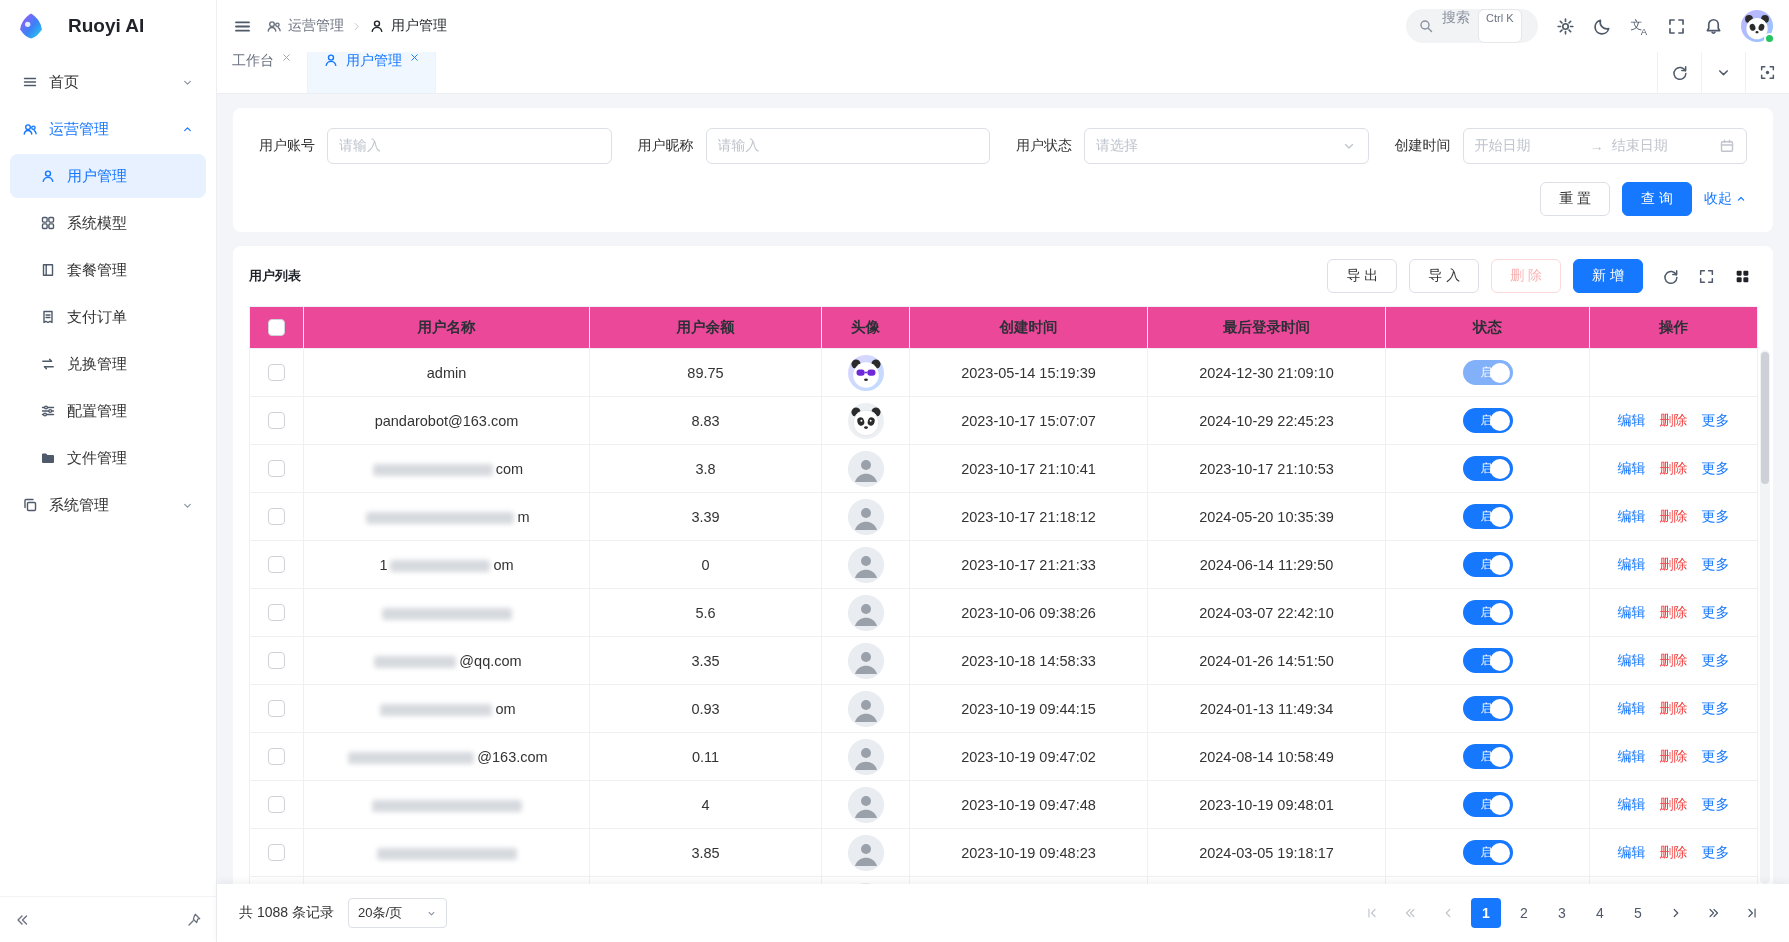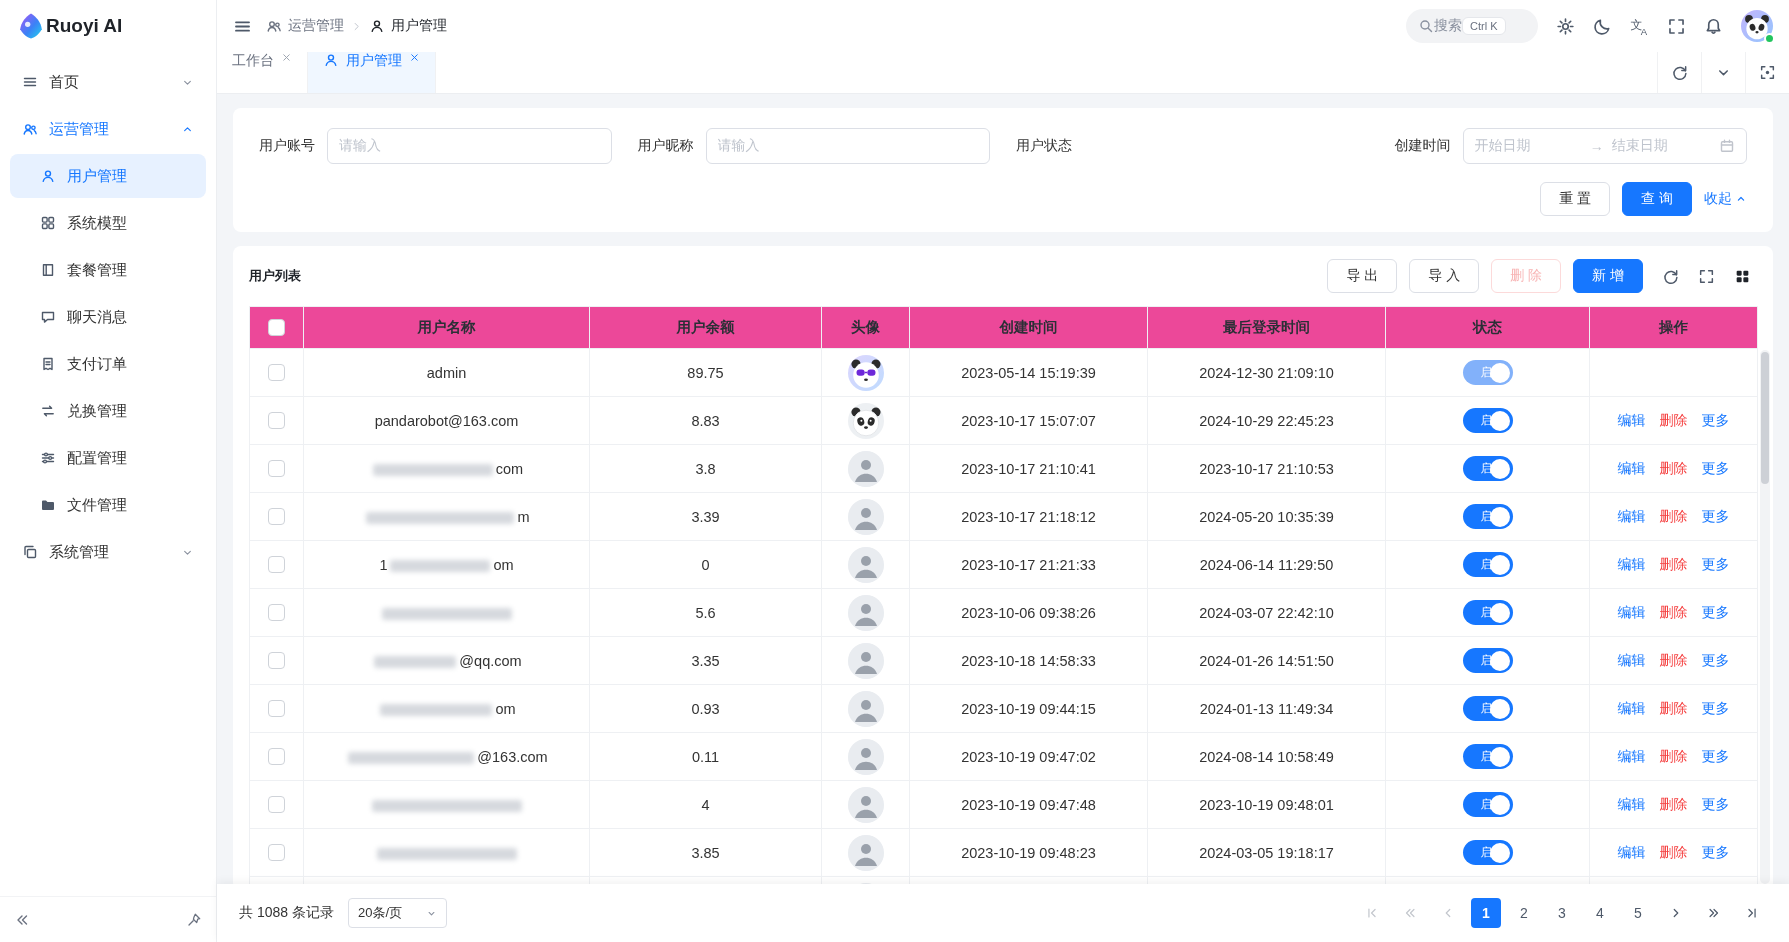--- a/index.html
+++ b/index.html
@@ -4,21 +4,21 @@
 <style>
 *{margin:0;padding:0;box-sizing:border-box}
 html,body{width:1789px;height:942px;overflow:hidden}
 body{font-family:"Liberation Sans","DejaVu Sans",sans-serif;font-size:14px;color:#333;background:#fff}
 .icon{display:inline-flex;align-items:center;justify-content:center;line-height:1}
 .icon svg{width:16px;height:16px;display:block}
 .app{display:flex;width:1789px;height:942px}
 
 
 .sidebar{width:217px;min-width:217px;height:100%;border-right:1px solid #eceef1;display:flex;flex-direction:column;background:#fff}
-.logo{height:52px;display:flex;align-items:center;gap:0;padding:0 16px;cursor:pointer}
+.logo{height:52px;display:flex;align-items:center;gap:22px;padding:0 16px;cursor:pointer}
 .logo-badge svg{width:30px;height:30px}
 .logo-text{font-size:19px;font-weight:700;color:#1f2329}
 .menu{flex:1;padding:8px 10px;overflow:hidden}
 .menu-item{height:44px;display:flex;align-items:center;gap:11px;padding:0 12px;border-radius:8px;font-size:15px;color:#333;cursor:pointer;margin-bottom:3px}
 .menu-item .icon{color:#4e5969}
 .menu-item .chev{margin-left:auto;color:#8a919f}
 .menu-item .chev svg{width:13px;height:13px}
 .menu-item.parent-active,.menu-item.parent-active .icon,.menu-item.parent-active .chev{color:#1677ff}
 .menu-item.child{padding-left:30px}
 .menu-item.active{background:#e7f1ff;color:#1677ff;font-weight:500}
@@ -32,21 +32,21 @@
 .hamburger{color:#4e5969;cursor:pointer}
 .hamburger svg{width:19px;height:19px}
 .breadcrumb{display:flex;align-items:center;gap:7px;color:#6b7280;font-size:14px}
 .crumb{display:flex;align-items:center;gap:6px;cursor:pointer}
 .crumb .icon{color:#6b7280}
 .crumb.current{color:#1f2329}
 .crumb.current .icon{color:#1f2329}
 .crumb-sep{color:#c0c4cc;display:inline-flex}
 .crumb-sep svg{width:11px;height:11px}
 .topbar-right{margin-left:auto;display:flex;align-items:center;gap:18px}
-.search-pill{height:34px;display:flex;align-items:center;gap:0;background:#f2f3f5;border-radius:17px;padding:0 7px 0 12px;color:#8a919f;cursor:text;min-width:132px}
+.search-pill{height:34px;display:flex;gap:8px;background:#f2f3f5;border-radius:17px;padding:0 7px 0 12px;color:#8a919f;cursor:text;min-width:132px}
 .kbd{background:#fff;border:1px solid #e5e7eb;border-radius:6px;font-size:11px;padding:2px 7px;color:#6b7280}
 .top-icon{color:#4e5969;cursor:pointer}
 .top-icon svg{width:19px;height:19px}
 .avatar{width:32px;height:32px;border-radius:50%;position:relative;cursor:pointer;background:linear-gradient(135deg,#c4b5fd,#93c5fd);overflow:visible}
 .avatar svg{width:32px;height:32px;border-radius:50%}
 .avatar .dot{position:absolute;right:-2px;bottom:-2px;width:11px;height:11px;border-radius:50%;background:#22c55e;border:2px solid #fff}
 
 
 .tabbar{height:42px;border-bottom:1px solid #eceef1;display:flex;align-items:stretch;background:#fff}
 .tab{display:flex;align-items:flex-start;gap:7px;padding:0 15px;font-size:14px;color:#6b7280;border-right:1px solid #f0f1f3;cursor:pointer}
@@ -192,28 +192,20 @@
             <svg viewBox="0 0 16 16" fill="none" stroke="currentColor" stroke-width="1.4" stroke-linecap="round" stroke-linejoin="round">
               <path d="M3.5 2.8h9v10.4h-9z"></path>
               <path d="M6.2 2.8v10.4"></path>
             </svg>
           </span>
           <span>套餐管理</span>
         </div>
         <div class="menu-item child">
           <span class="icon ">
             <svg viewBox="0 0 16 16" fill="none" stroke="currentColor" stroke-width="1.4" stroke-linecap="round" stroke-linejoin="round">
-              <path d="M2.5 3.5h11v7h-6l-3 2.6v-2.6h-2z"></path>
-            </svg>
-          </span>
-          <span>聊天消息</span>
-        </div>
-        <div class="menu-item child">
-          <span class="icon ">
-            <svg viewBox="0 0 16 16" fill="none" stroke="currentColor" stroke-width="1.4" stroke-linecap="round" stroke-linejoin="round">
               <path d="M4 2.5h8v11l-2-1.2-2 1.2-2-1.2-2 1.2z"></path>
               <path d="M6 6h4M6 8.5h4"></path>
             </svg>
           </span>
           <span>支付订单</span>
         </div>
         <div class="menu-item child">
           <span class="icon ">
             <svg viewBox="0 0 16 16" fill="none" stroke="currentColor" stroke-width="1.4" stroke-linecap="round" stroke-linejoin="round">
               <path d="M2.8 5.3h8.8l-2-2"></path>
@@ -419,20 +411,28 @@
               </div>
             </div>
             <div class="ffield">
               <span class="flabel">用户昵称</span>
               <div class="finput">
                 <span class="ph">请输入</span>
               </div>
             </div>
             <div class="ffield">
               <span class="flabel">用户状态</span>
+              <div class="finput">
+                <span class="ph">请选择</span>
+                <span class="icon ">
+                  <svg viewBox="0 0 16 16" fill="none" stroke="currentColor" stroke-width="1.4" stroke-linecap="round" stroke-linejoin="round">
+                    <path d="M4.5 6.5 8 10l3.5-3.5"></path>
+                  </svg>
+                </span>
+              </div>
             </div>
             <div class="ffield">
               <span class="flabel">创建时间</span>
               <div class="finput fdate">
                 <span class="ph">开始日期</span>
                 <span class="sep">→</span>
                 <span class="ph">结束日期</span>
                 <span class="icon ">
                   <svg viewBox="0 0 16 16" fill="none" stroke="currentColor" stroke-width="1.4" stroke-linecap="round" stroke-linejoin="round">
                     <rect x="2.5" y="3.8" width="11" height="9.5" rx="1"></rect>

